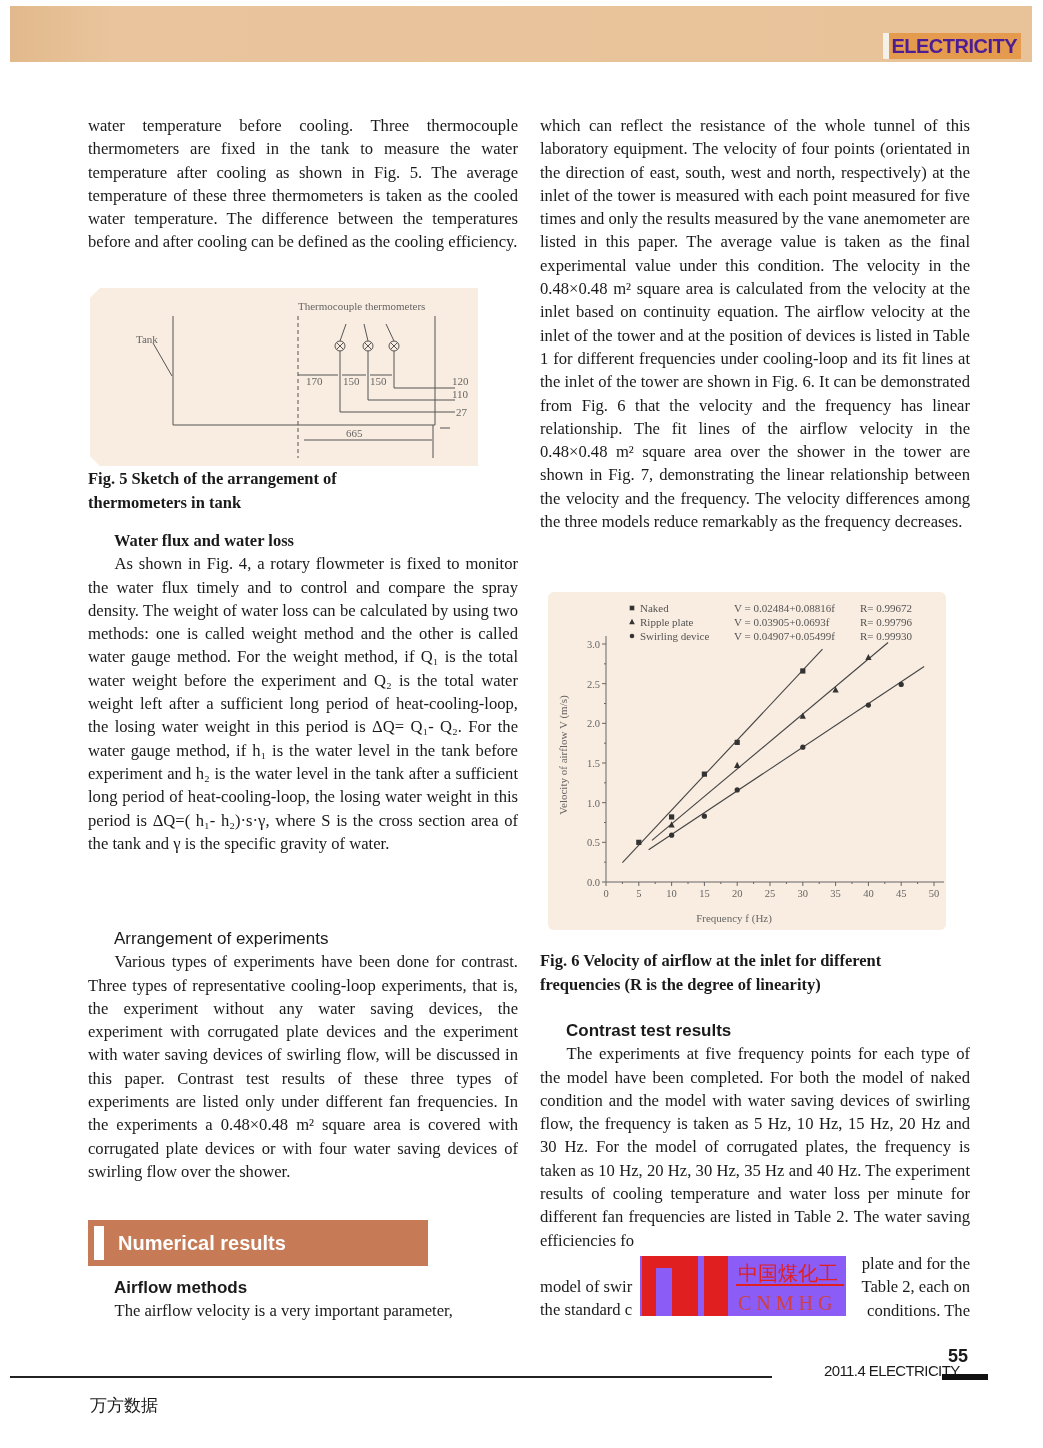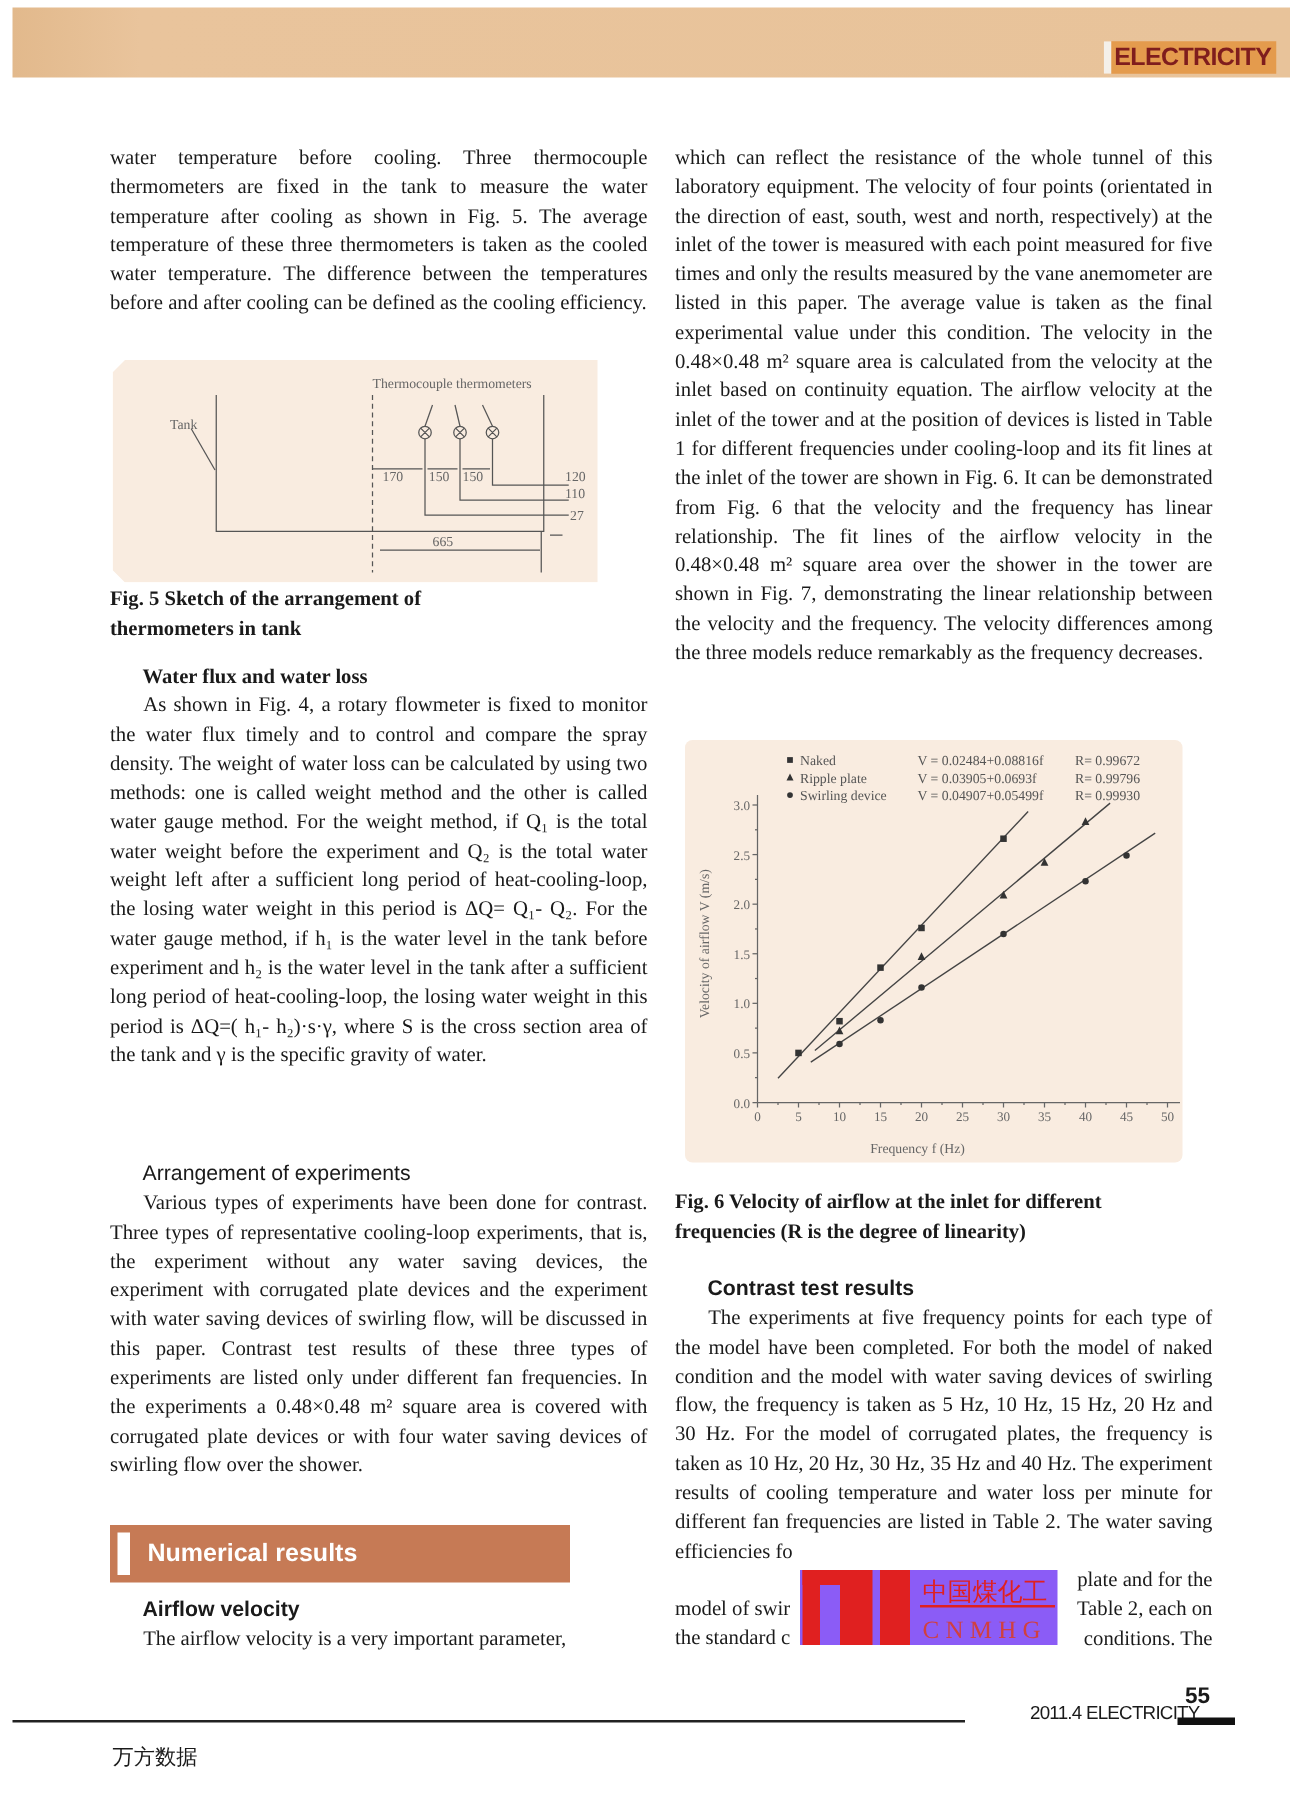--- a/index.html
+++ b/index.html
@@ -1,34 +1,34 @@
 <!DOCTYPE html>
 <html><head>
 <meta charset="utf-8">
 <style>
   html, body { margin:0; padding:0; background:#ffffff; }
   body { width:1043px; height:1448px; position:relative; overflow:hidden;
          font-family:"Liberation Serif", serif; color:#1a1a1a; }
   .banner { position:absolute; left:10px; top:6px; width:1022px; height:56px;
             background:linear-gradient(90deg,#e2b98c 0%,#e9c49c 10%,#e8c39a 100%); }
   .brand { position:absolute; right:22px; top:33px; height:26px; background:#e49b4d;
-           color:#7f1d1d; font-family:"Liberation Sans", sans-serif; font-weight:bold;
+           color:#4c1d95; font-family:"Liberation Sans", sans-serif; font-weight:bold;
            font-size:20px; line-height:26px; padding:0 4px 0 2px; letter-spacing:-0.5px;
            border-left:6px solid #f4f0ea; }
   .col { position:absolute; font-size:16.6px; line-height:23.3px; text-align:justify; }
   .col p { margin:0; }
   .indent { text-indent:1.6em; }
   .leftcol { left:88px; width:430px; }
   .rightcol { left:540px; width:430px; }
   .sec-serif { font-weight:bold; font-size:16.5px; margin:0; padding-left:26px; }
   .sec-sans { font-family:"Liberation Sans", sans-serif; font-size:17px; margin:0; padding-left:26px; }
   .sec-sans.bold { font-weight:bold; }
   .fig-caption { font-weight:bold; text-align:left; font-size:16.5px; line-height:23.5px; }
   .fig-box { background:#f9ece0; }
-  .numbar { position:absolute; left:88px; top:1220px; width:368px; height:46px;
+  .numbar { position:absolute; left:88px; top:1220px; width:340px; height:46px;
             background:#c67a55; }
   .numbar .stripe { position:absolute; left:6px; top:6px; width:10px; height:34px; background:#fff; }
   .numbar .t { position:absolute; left:30px; top:8px; color:#fff; font-family:"Liberation Sans", sans-serif;
                font-weight:bold; font-size:20px; line-height:30px; }
   .footer-line { position:absolute; left:10px; top:1376px; width:762px; height:1.5px; background:#222; }
   .footer-txt { position:absolute; left:776px; top:1362px; font-family:"Liberation Sans", sans-serif;
                 font-size:15px; letter-spacing:-0.6px;margin-left:48px; }
   .pagenum { position:absolute; left:948px; top:1346px; font-family:"Liberation Sans", sans-serif;
              font-weight:bold; font-size:18px; }
   .pagebar { position:absolute; left:942px; top:1374px; width:46px; height:6px; background:#111; }
@@ -94,21 +94,21 @@
   <p class="sec-sans">Arrangement of experiments</p>
   <p class="indent">Various types of experiments have been done for contrast. Three types of representative cooling-loop experiments, that is, the experiment without any water saving devices, the experiment with corrugated plate devices and the experiment with water saving devices of swirling flow, will be discussed in this paper. Contrast test results of these three types of experiments are listed only under different fan frequencies. In the experiments a 0.48×0.48 m² square area is covered with corrugated plate devices or with four water saving devices of swirling flow over the shower.</p>
 </div>
 
 <div class="numbar">
   <div class="stripe"></div>
   <div class="t">Numerical results</div>
 </div>
 
 <div class="col leftcol" style="top:1276px;">
-  <p class="sec-sans bold">Airflow velocity</p>
+  <p class="sec-sans bold">Airflow methods</p>
   <p class="indent">The airflow velocity is a very important parameter,</p>
 </div>
 
 <div class="col rightcol" style="top:114px;">
   <p>which can reflect the resistance of the whole tunnel of this laboratory equipment. The velocity of four points (orientated in the direction of east, south, west and north, respectively) at the inlet of the tower is measured with each point measured for five times and only the results measured by the vane anemometer are listed in this paper. The average value is taken as the final experimental value under this condition. The velocity in the 0.48×0.48 m² square area is calculated from the velocity at the inlet based on continuity equation. The airflow velocity at the inlet of the tower and at the position of devices is listed in Table 1 for different frequencies under cooling-loop and its fit lines at the inlet of the tower are shown in Fig. 6. It can be demonstrated from Fig. 6 that the velocity and the frequency has linear relationship. The fit lines of the airflow velocity in the  0.48×0.48 m² square area over the shower in the tower are shown in Fig. 7, demonstrating the linear relationship between the velocity and the frequency. The velocity differences among the three models reduce remarkably as the frequency decreases.</p>
 </div>
 
 <div class="fig-box" style="position:absolute;left:548px;top:592px;width:398px;height:338px;border-radius:6px;">
   <svg id="chart" width="398" height="338">
     <g id="axes">

